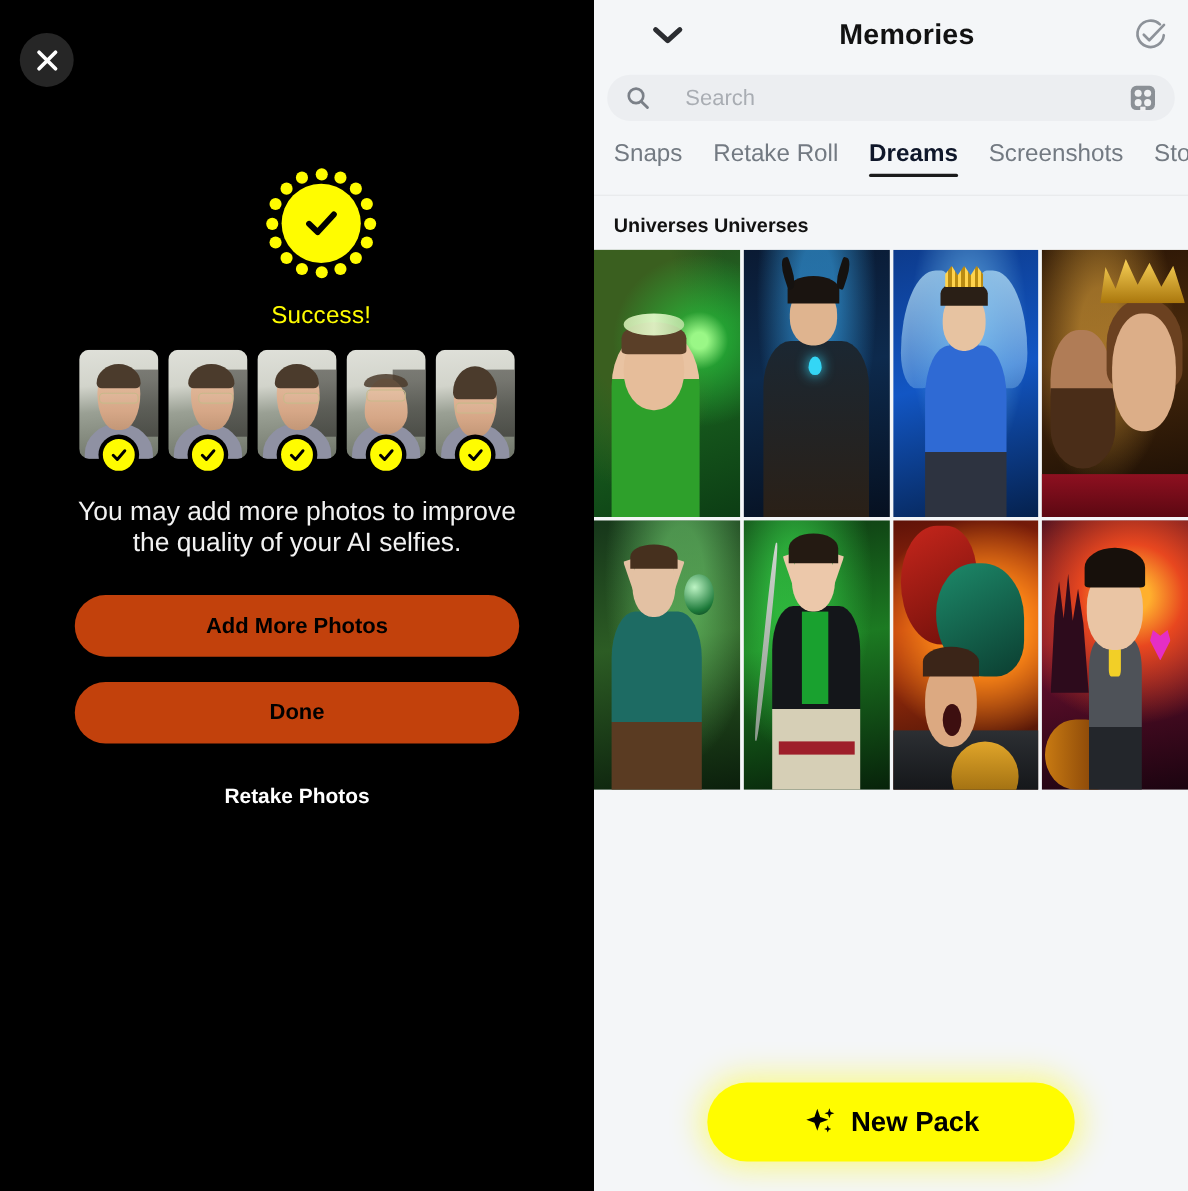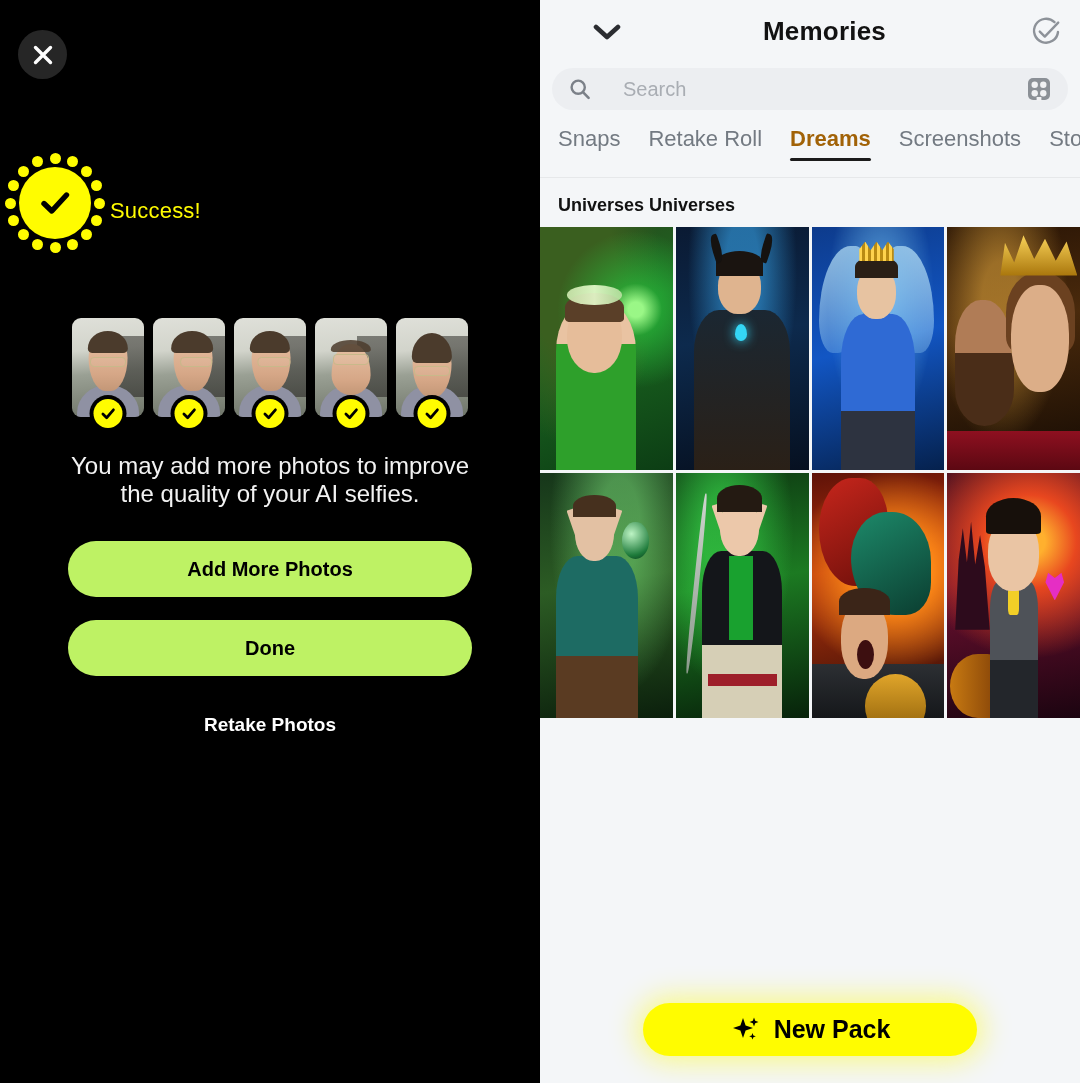--- a/index.html
+++ b/index.html
@@ -21,21 +21,21 @@
     position: absolute; left: 18px; top: 30px;
     width: 49px; height: 49px; border-radius: 50%;
     background: #262626;
     display: flex; align-items: center; justify-content: center;
     cursor: pointer;
   }
   .close-btn svg { display: block; }
 
   .success-wrap {
     position: absolute; left: 0; top: 148px; width: 584px;
-    display: flex; flex-direction: row; align-items: center;
+    display: flex; flex-direction: column; align-items: center;
   }
   .success-icon { position: relative; width: 110px; height: 110px; }
   .success-icon .core {
     position: absolute; left: 19px; top: 19px;
     width: 72px; height: 72px; border-radius: 50%;
     background: #FFFC00;
     display: flex; align-items: center; justify-content: center;
   }
   .success-icon .dot {
     position: absolute; width: 11px; height: 11px; border-radius: 50%;
@@ -125,21 +125,21 @@
     position: absolute; left: 50%; top: 452px;
     transform: translateX(-50%);
     width: 430px; text-align: center;
     color: #f2f2f2; font-size: 24px; line-height: 28px;
     font-weight: 400;
   }
 
   .pill-btn {
     position: absolute; left: 50%; transform: translateX(-50%);
     width: 404px; height: 56px; border-radius: 28px;
-    background: #bef264; border: none;
+    background: #c2410c; border: none;
     color: #000; font-size: 20px; font-weight: 700;
     font-family: "Liberation Sans", sans-serif;
     display: flex; align-items: center; justify-content: center;
     cursor: pointer;
   }
   #btn-add { top: 541px; }
   #btn-done { top: 620px; }
 
   .text-btn {
     position: absolute; left: 50%; top: 714px;
@@ -195,21 +195,21 @@
     white-space: nowrap;
     border-bottom: 1px solid #e6e8ea;
     overflow: hidden;
   }
   .tab {
     font-size: 22px; color: #737a82; font-weight: 400;
     padding-bottom: 9px; position: relative; cursor: pointer;
     font-family: "Liberation Sans", sans-serif;
     background:none;border:none;
   }
-  .tab.active { color: #a16207; font-weight: 700; }
+  .tab.active { color: #0f172a; font-weight: 700; }
   .tab.active::after {
     content:""; position: absolute; left: 0; right: 0; bottom: 0;
     height: 3px; background: #1b1b1b; border-radius: 2px;
   }
 
   .section-title {
     position: absolute; left: 18px; top: 195px;
     font-size: 18px; font-weight: 700; color: #121212;
   }
 
@@ -359,21 +359,21 @@
   .c8 .heart { position:absolute; left:74%; top:40%; width:14%; height:12%;
       background:#e52ec4; clip-path:polygon(50% 100%,0 38%,14% 6%,50% 24%,86% 6%,100% 38%); }
   .c8 .dragon { position:absolute; left:2%; bottom:0; width:42%; height:26%;
       background:linear-gradient(90deg,#c87a12,#7a3a06); border-radius:60% 40% 20% 60%; }
 
   .new-pack-wrap {
     position: absolute; left: 0; bottom: 27px; width: 540px;
     display: flex; justify-content: center;
   }
   .new-pack {
-    width: 334px; height: 53px; border-radius: 36px;
+    width: 334px; height: 72px; border-radius: 36px;
     background: #FFFC00; border: none; cursor: pointer;
     display: flex; align-items: center; justify-content: center; gap: 12px;
     box-shadow: 0 0 28px 6px rgba(255,252,0,.45);
     color: #000; font-size: 25px; font-weight: 700;
     font-family: "Liberation Sans", sans-serif;
   }
 </style>
 </head>
 <body>
 

